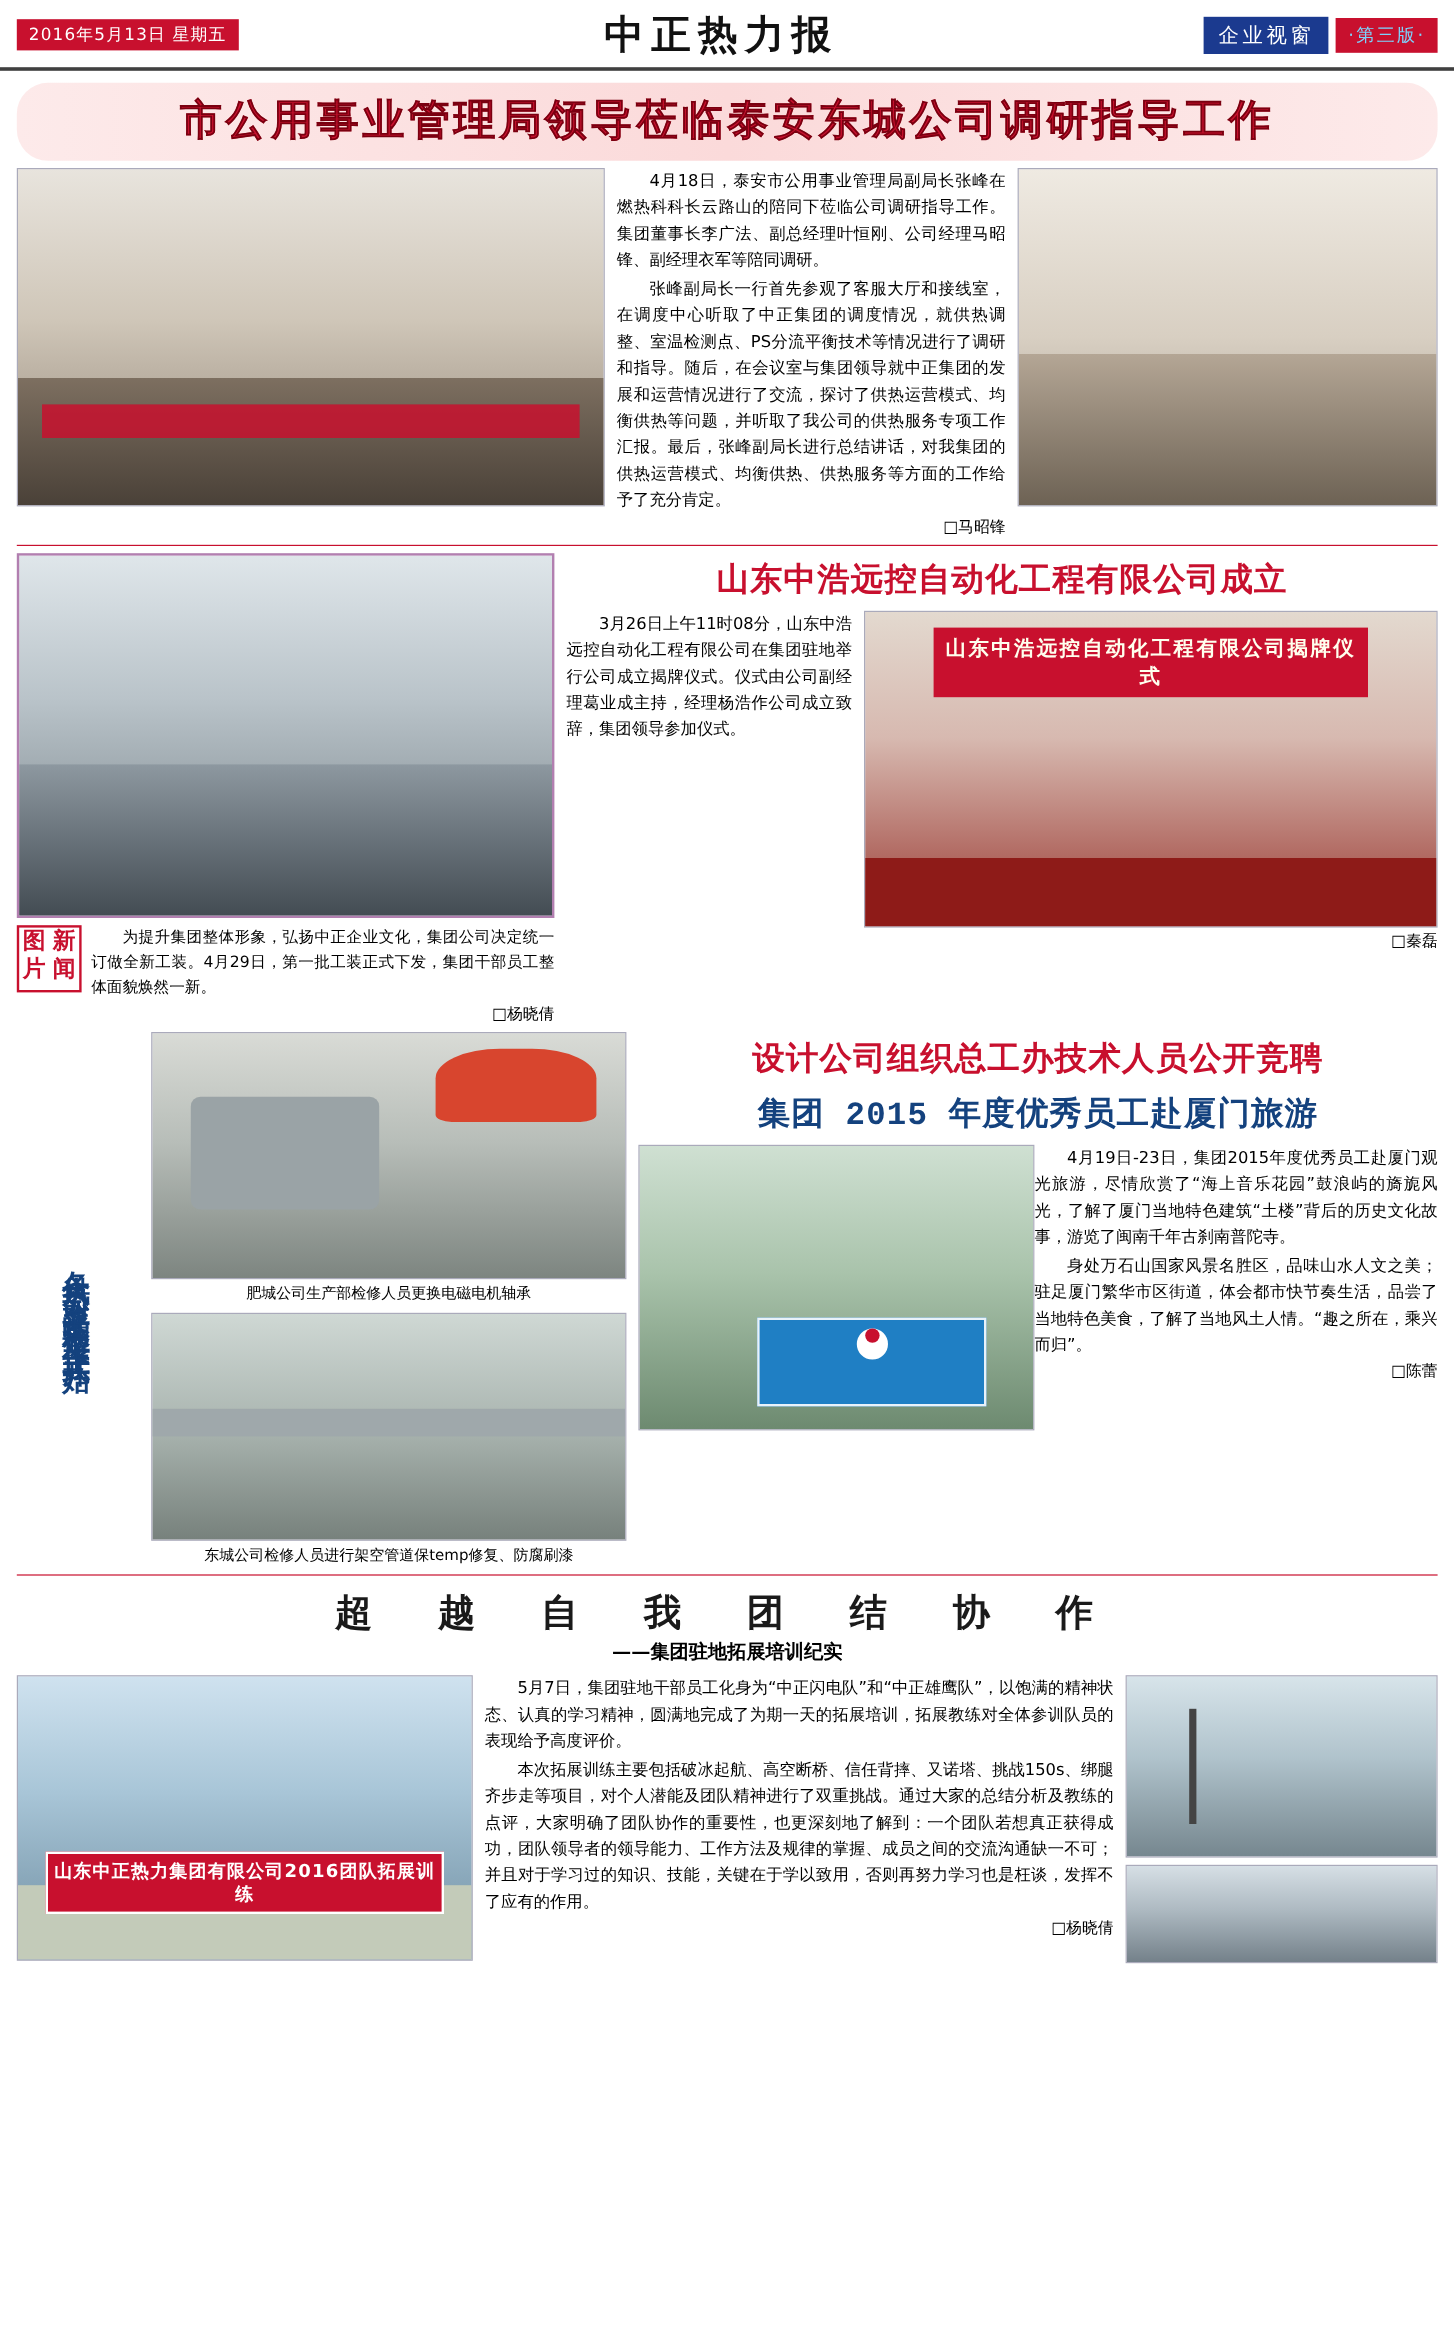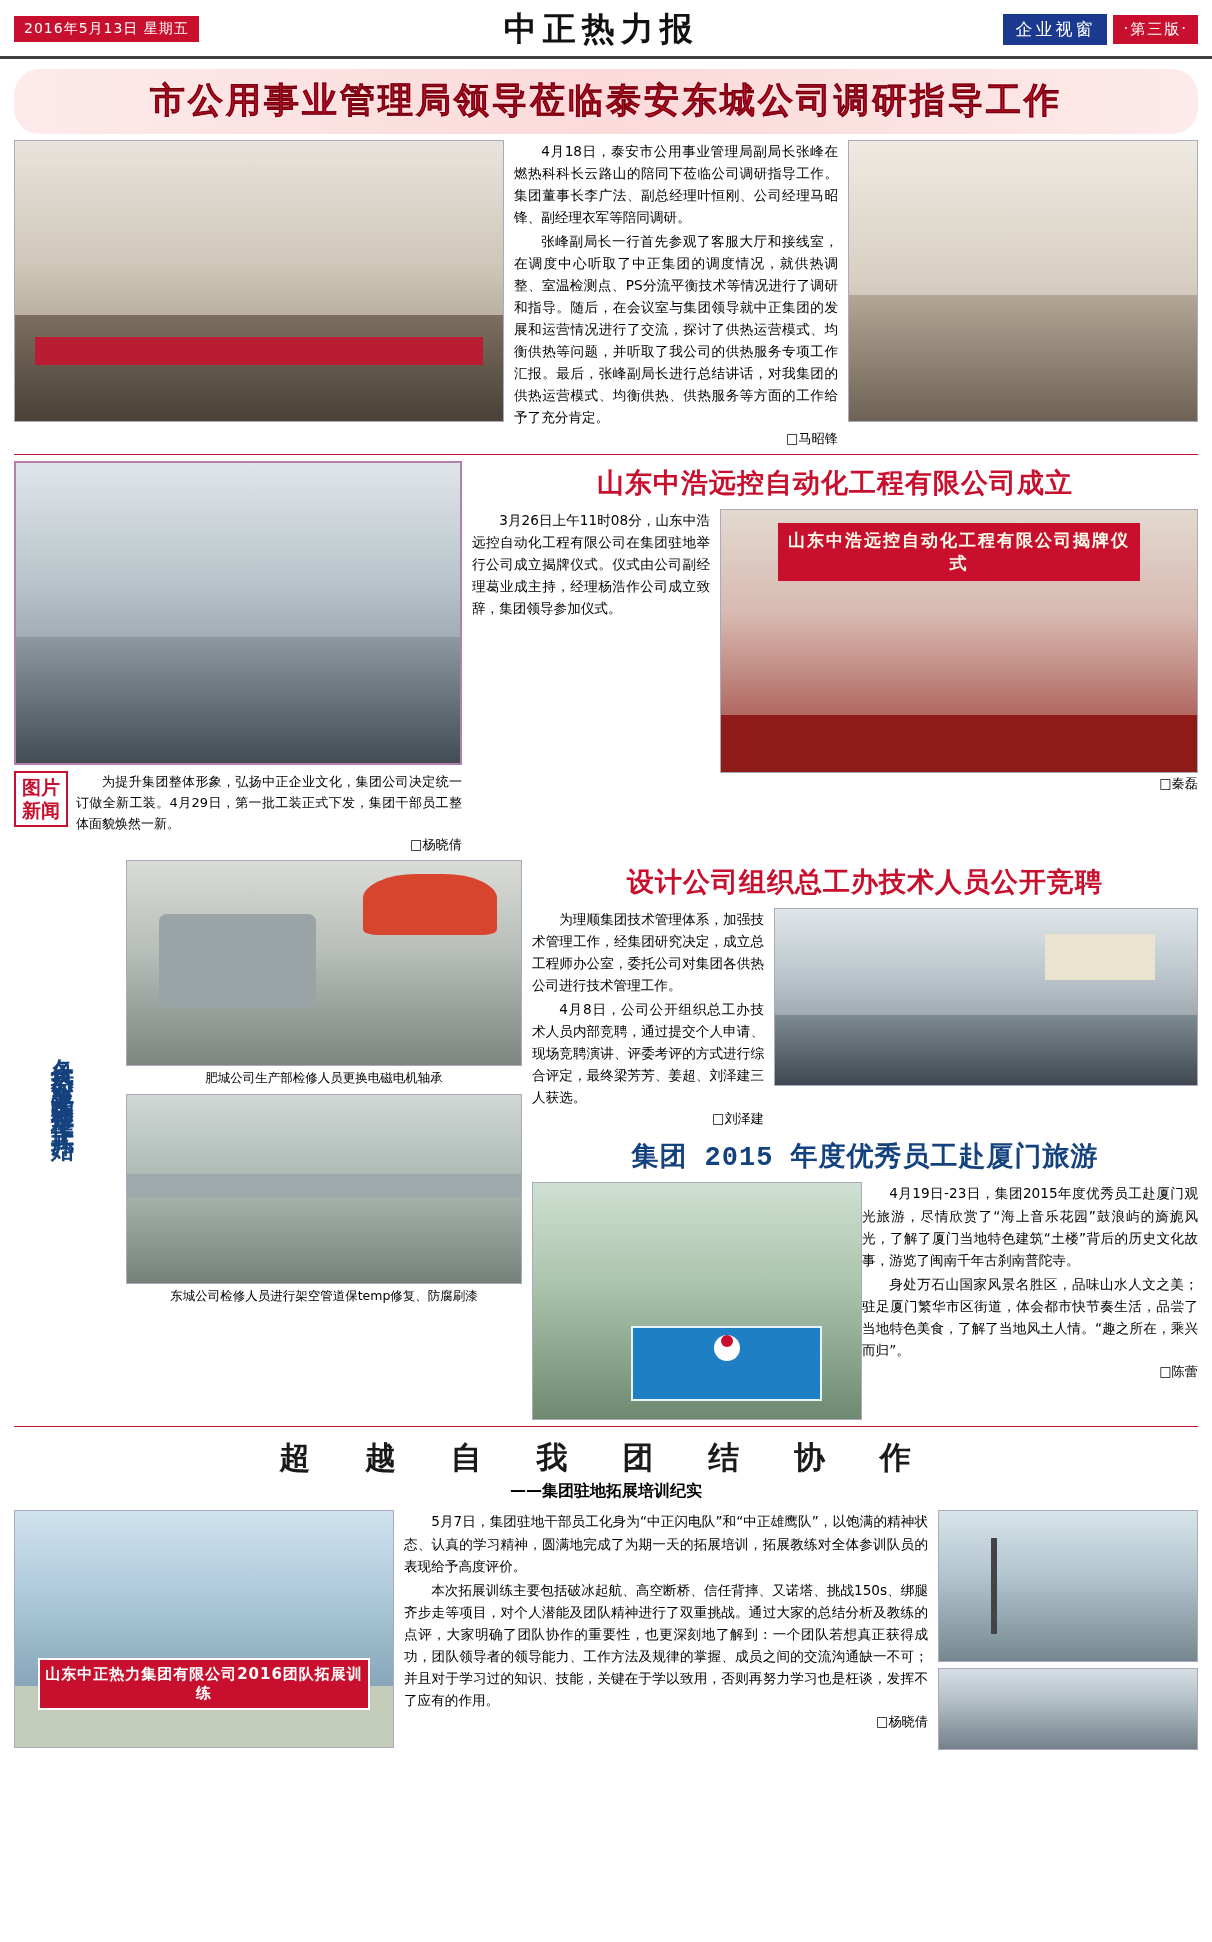--- a/index.html
+++ b/index.html
@@ -41,21 +41,21 @@
     letter-spacing:6px;
     color:#111;
     text-align:center;
     flex:1;
   }
   .right-tags{display:flex;align-items:center;gap:6px;}
   .tag-blue{
     background:#1b3a8f;color:#fff;font-size:17px;padding:4px 12px;letter-spacing:3px;
   }
   .tag-red{
-    background:#c8102e;color:#ffffff;font-size:15px;padding:5px 10px;letter-spacing:2px;
+    background:#c8102e;color:#7dd3fc;font-size:15px;padding:5px 10px;letter-spacing:2px;
   }
   
   .headline-band{
     margin:10px 14px 6px 14px;
     background:linear-gradient(90deg,#fdeaea,#fbdada 50%,#fdeaea);
     border-radius:26px;
     text-align:center;
     padding:8px 0 10px 0;
   }
   .headline-band h1{
@@ -108,21 +108,21 @@
   .ph-ind{background:linear-gradient(180deg,#d9dbd6 0%,#b7bdb8 45%,#7d8580 100%);}
   .ph-pipe{background:linear-gradient(180deg,#cfd8d4 0%,#aab5b0 50%,#77817c 100%);}
   .ph-group{background:linear-gradient(180deg,#cfe0d2 0%,#a9c3ab 45%,#6d8a70 100%);}
   .ph-train{background:linear-gradient(180deg,#cfe2ef 0%,#a9c6d8 40%,#6e8da0 100%);}
   .ph-rope{background:linear-gradient(180deg,#d7e4ea 0%,#b0c3cc 45%,#76878f 100%);}
   .ph-crowd{background:linear-gradient(180deg,#d6dfe5 0%,#aebac2 45%,#74818a 100%);}
   
   .stamp{
     width:50px;height:52px;border:2px solid #c8102e;color:#c8102e;
     font-size:19px;font-weight:bold;line-height:23px;text-align:center;
-    display:flex;flex-direction:column;justify-content:center;
+    display:flex;flex-direction:row;justify-content:center;
     font-family:"DejaVu Serif","Liberation Serif",serif;
     flex:0 0 auto;
   }
   
   .vtitle{
     writing-mode:vertical-rl;
     text-orientation:upright;
     font-family:"DejaVu Serif","Liberation Serif",serif;
     color:#14427e;
     font-weight:bold;
@@ -256,35 +256,20 @@
         <div class="cap">肥城公司生产部检修人员更换电磁电机轴承</div>
         <div class="photo ph-pipe" style="height:188px;margin-top:6px;">
           <div style="position:absolute;left:0;right:0;top:42%;height:12%;background:#9fa8ab;"></div>
         </div>
         <div class="cap">东城公司检修人员进行架空管道保temp修复、防腐刷漆</div>
       </div>
     </div>
 
     <div style="flex:1;">
       <div class="sec-title">设计公司组织总工办技术人员公开竞聘</div>
-      <div style="display:flex;gap:10px;align-items:flex-start;">
-        <div style="flex:0 0 232px;">
-          <div class="body-text">
-            <p>为理顺集团技术管理体系，加强技术管理工作，经集团研究决定，成立总工程师办公室，委托公司对集团各供热公司进行技术管理工作。</p>
-            <p>4月8日，公司公开组织总工办技术人员内部竞聘，通过提交个人申请、现场竞聘演讲、评委考评的方式进行综合评定，最终梁芳芳、姜超、刘泽建三人获选。</p>
-          </div>
-          <div class="sign">□刘泽建</div>
-        </div>
-        <div style="flex:1;">
-          <div class="photo ph-meet" style="height:176px;">
-            <div style="position:absolute;left:0;right:0;bottom:0;height:40%;background:linear-gradient(180deg,#7e8a92,#3f4850);"></div>
-            <div style="position:absolute;right:10%;top:14%;width:26%;height:26%;background:#e9e3cf;"></div>
-          </div>
-        </div>
-      </div>
 
       <div class="sec-title blue" style="margin-top:10px;">集团 2015 年度优秀员工赴厦门旅游</div>
       <div style="display:flex;align-items:flex-start;">
         <div style="flex:0 0 330px;">
           <div class="photo ph-group" style="height:236px;">
             <div class="flag-blue">
               <div class="dot"></div>
 
             </div>
           </div>

